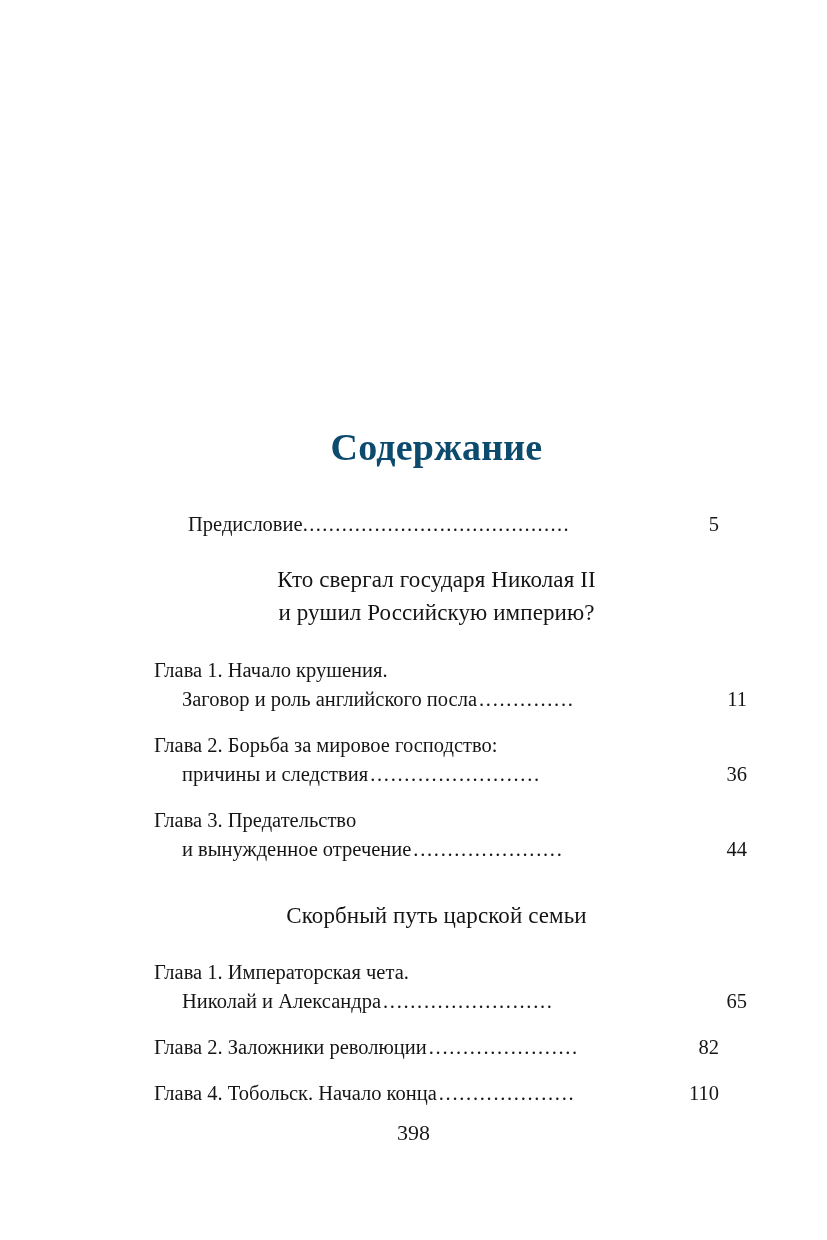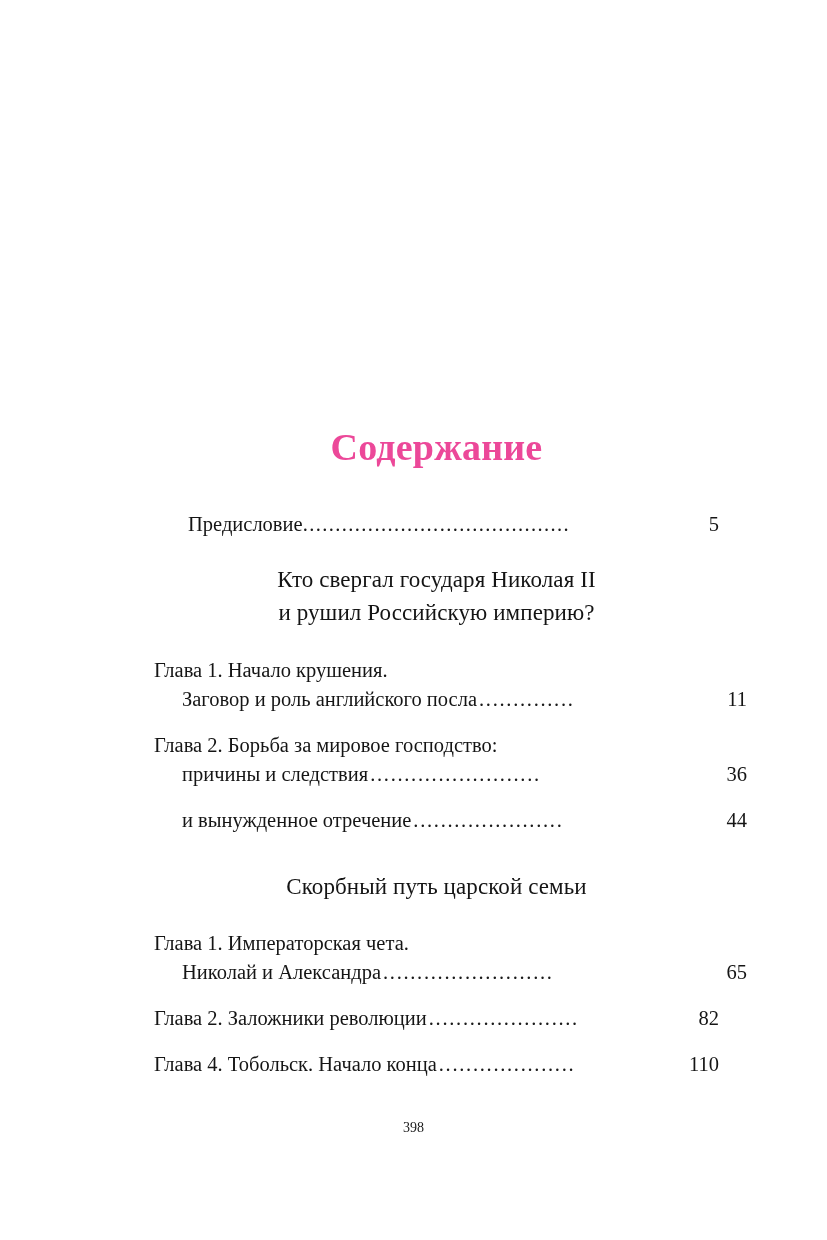--- a/index.html
+++ b/index.html
@@ -33,21 +33,21 @@
   }
 
   
   .toc-title {
     font-size: 38px;
     font-weight: bold;
     text-align: center;
     letter-spacing: 0.2px;
     line-height: 1.05;
     margin: 0 0 46px 0;
-    color: #ec4899;
+    color: #0c4a6e;
   }
 
   
   .entry {
     margin: 0 0 0 0;
     font-size: 20.5px;
     line-height: 1.0;
     color: #151515;
   }
 
@@ -123,21 +123,21 @@
     line-height: 1.42;
   }
 
   
   .folio {
     position: absolute;
     left: 0;
     right: 0;
     top: 1120px;
     text-align: center;
-    font-size: 14px;
+    font-size: 22px;
     color: #1a1a1a;
   }
 </style>
 </head>
 <body>
 
 <div class="page">
 
   <div class="toc-block">
 
@@ -168,20 +168,21 @@
     <div class="entry chapter">
       <div class="line1">Глава 2. Борьба за мировое господство:</div>
       <div class="leader-row line2">
         <span class="txt">причины и следствия</span>
         <span class="dots">.........................</span>
         <span class="pg">36</span>
       </div>
     </div>
 
     <div class="entry chapter">
+      <div class="line1">Глава 3. Предательство</div>
       <div class="leader-row line2">
         <span class="txt">и вынужденное отречение</span>
         <span class="dots">......................</span>
         <span class="pg">44</span>
       </div>
     </div>
 
     <div class="part part-2">
       <span class="part-title">Скорбный путь царской семьи</span>
     </div>

